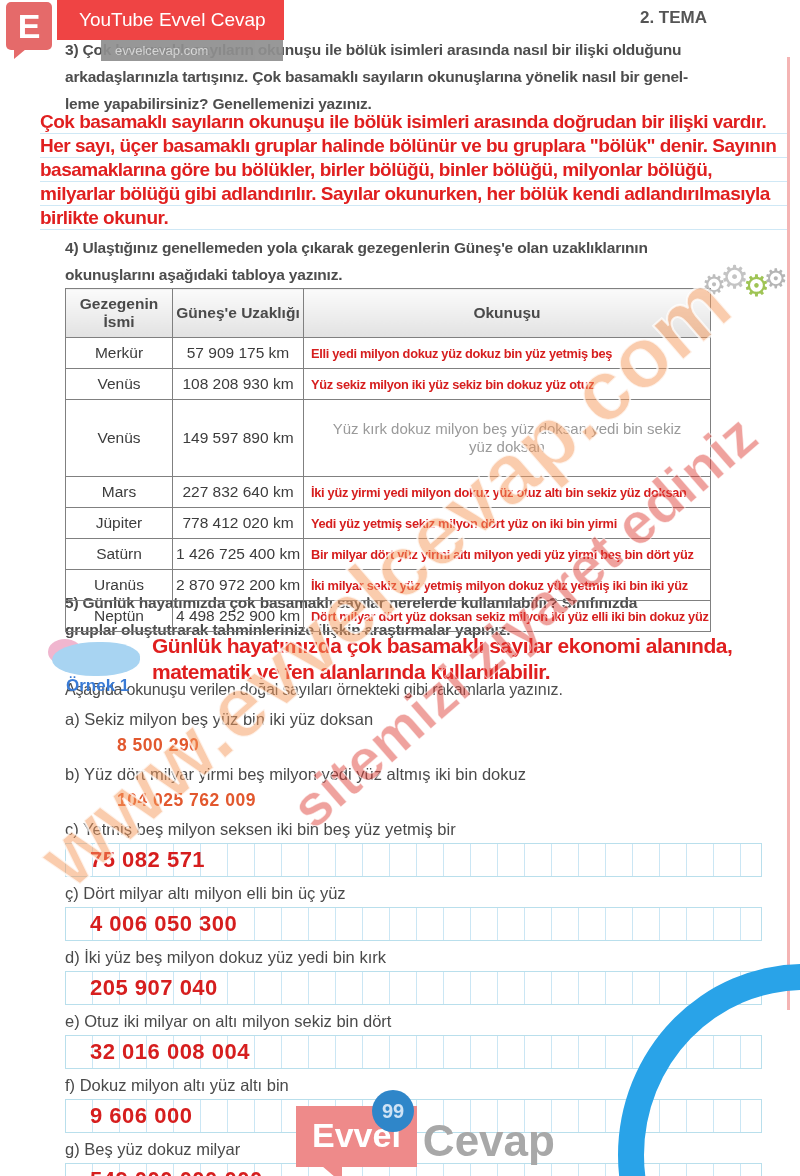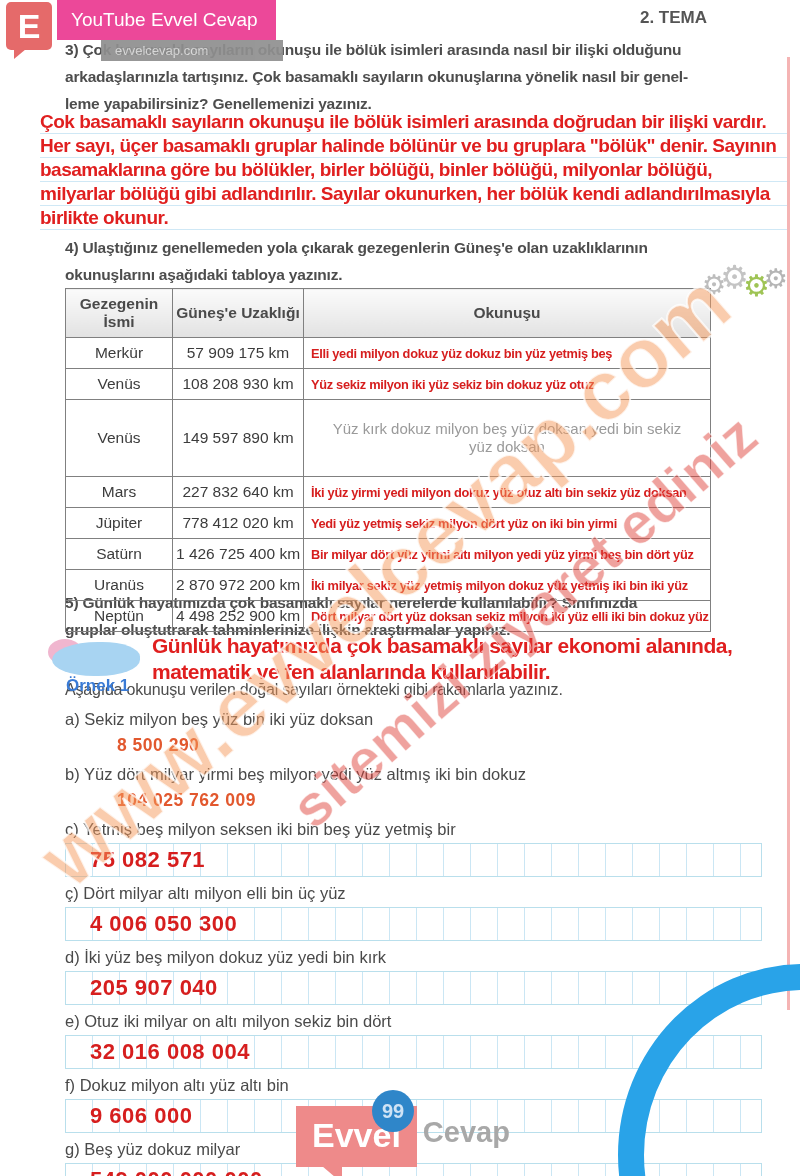--- a/index.html
+++ b/index.html
@@ -5,22 +5,22 @@
   html,body{margin:0;padding:0;background:#fff;}
   .page{position:relative;width:800px;height:1176px;background:#fff;overflow:hidden;
         font-family:"Liberation Sans","DejaVu Sans",sans-serif;}
 
   
   .logo-e{position:absolute;left:6px;top:2px;width:46px;height:48px;background:#e56a6a;
           border-radius:5px;color:#fff;font-size:34px;font-weight:bold;text-align:center;
           line-height:48px;z-index:9;}
   .logo-e::after{content:"";position:absolute;left:8px;bottom:-9px;border-left:12px solid #e56a6a;
           border-bottom:10px solid transparent;}
-  .banner{position:absolute;left:57px;top:0;width:205px;height:40px;background:#ec4899;
-          color:#fff;font-size:19px;line-height:40px;padding-left:14px;z-index:8;}
+  .banner{position:absolute;left:57px;top:0;width:205px;height:40px;background:#ef4444;
+          color:#fff;font-size:19px;line-height:40px;padding-left:22px;z-index:8;}
   .banner-sub{position:absolute;left:57px;top:40px;width:168px;height:21px;background:#8f8f8f;
           color:#d9d9d9;font-size:13px;line-height:21px;padding-left:14px;z-index:8;opacity:.92;margin-left:44px;}
   .tema{position:absolute;right:93px;top:8px;font-size:17px;font-weight:bold;color:#555;}
 
   
   .q{position:absolute;left:65px;color:#4d4d4d;font-weight:bold;font-size:15.5px;
      letter-spacing:-0.2px;line-height:27px;white-space:nowrap;}
   .q3{top:36px;} .q4{top:234px;} .q5{top:589px;}
 
   .ans3{position:absolute;left:40px;top:110px;width:748px;color:#e01f1f;font-size:19px;
@@ -80,21 +80,21 @@
   .red-line{position:absolute;left:787px;top:57px;width:3px;height:953px;background:#f5b4b4;z-index:6;}
   .blue-arc{position:absolute;width:320px;height:330px;border-radius:50%;
       border:26px solid #29a3e8;right:-190px;bottom:-170px;z-index:7;}
 
   
   .footer-logo{position:absolute;left:296px;top:1106px;z-index:8;}
   .f-bubble{display:inline-block;background:#ee8a8a;color:#fff;font-size:34px;font-weight:bold;
       padding:10px 16px 12px;position:relative;}
   .f-bubble::after{content:"";position:absolute;left:26px;bottom:-16px;border-right:20px solid #ee8a8a;
       border-bottom:17px solid transparent;}
-  .f-cevap{display:inline-block;color:#a8a8a8;font-size:29px;font-weight:bold;margin-left:6px;
+  .f-cevap{display:inline-block;color:#a8a8a8;font-size:44px;font-weight:bold;margin-left:6px;
       vertical-align:top;padding-top:10px;}
   .f-badge{position:absolute;left:76px;top:-16px;width:42px;height:42px;border-radius:50%;
       background:#2f86c9;color:#cfe3f5;font-size:20px;font-weight:bold;text-align:center;
       line-height:42px;}
 </style>
 </head>
 <body>
 
 <div class="page">
 

